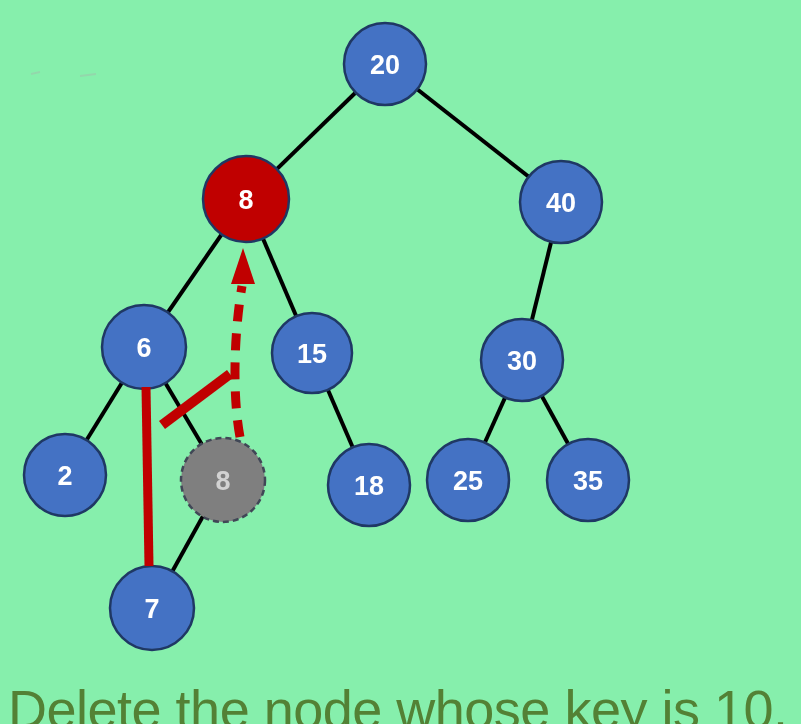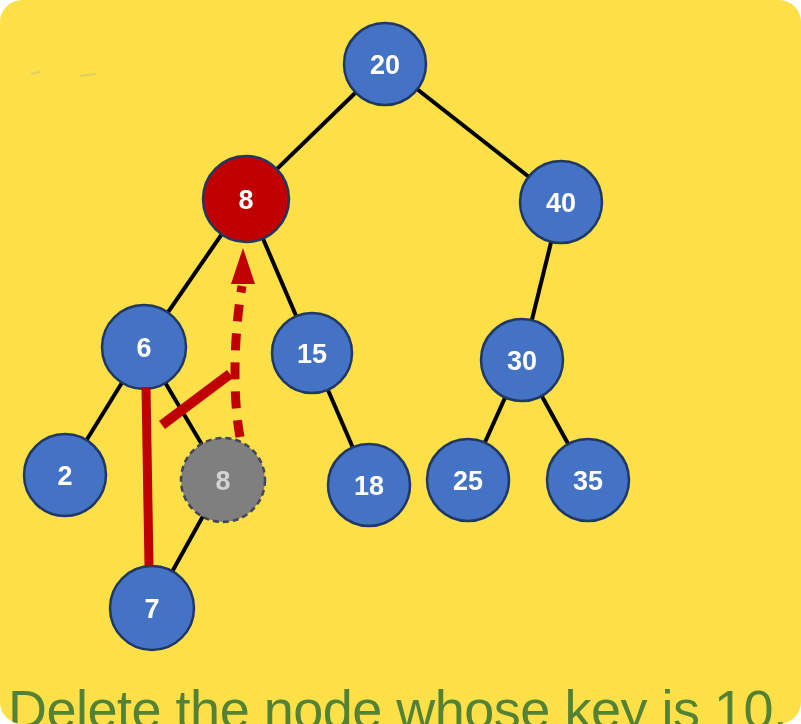--- a/index.html
+++ b/index.html
@@ -1,23 +1,22 @@
 <!DOCTYPE html>
 <html><head>
 <meta charset="utf-8">
 <style>
   html, body { margin: 0; padding: 0; background: #ffffff; }
   .stage {
     position: relative;
     width: 801px;
     height: 724px;
-    background: #fde047;
+    background: #86efac;
     overflow: hidden;
     font-family: "Liberation Sans", sans-serif;
-    border-radius: 22px;
   }
   svg { position: absolute; left: 0; top: 0; }
   .caption {
     position: absolute;
     left: 8px;
     top: 678px;
     font-size: 54px;
     letter-spacing: -0.5px;
     white-space: nowrap;
     font-family: "Liberation Sans", sans-serif;

